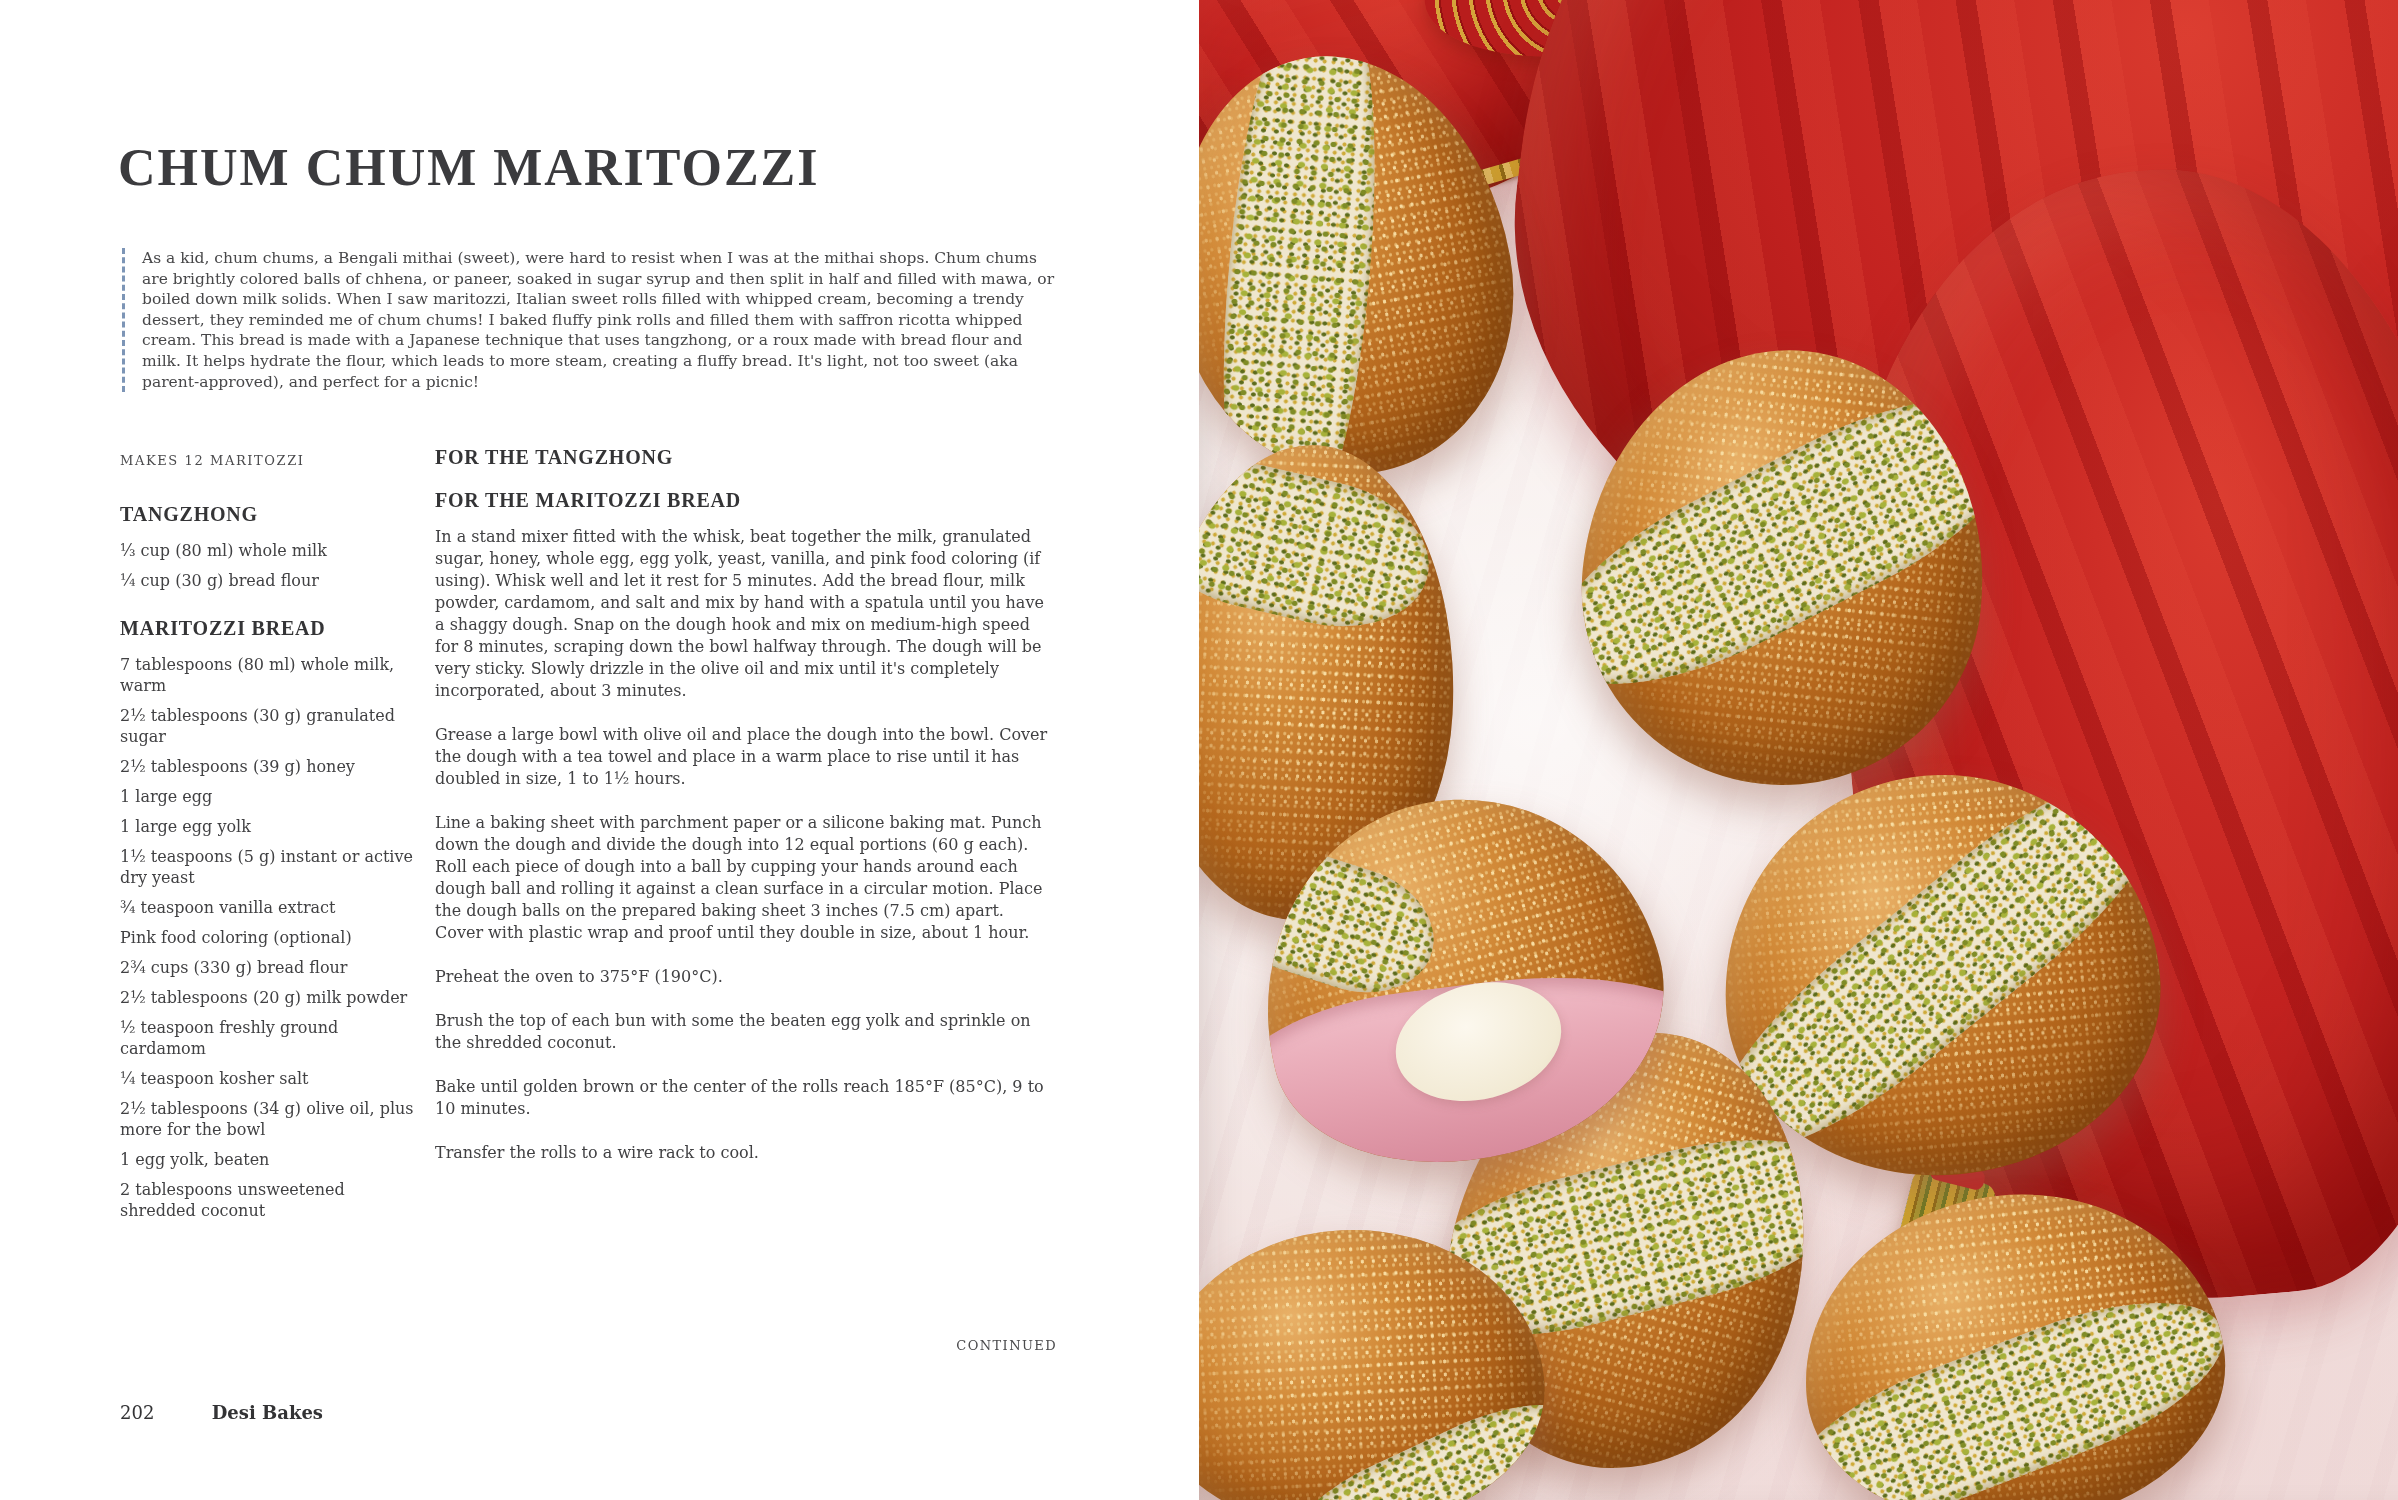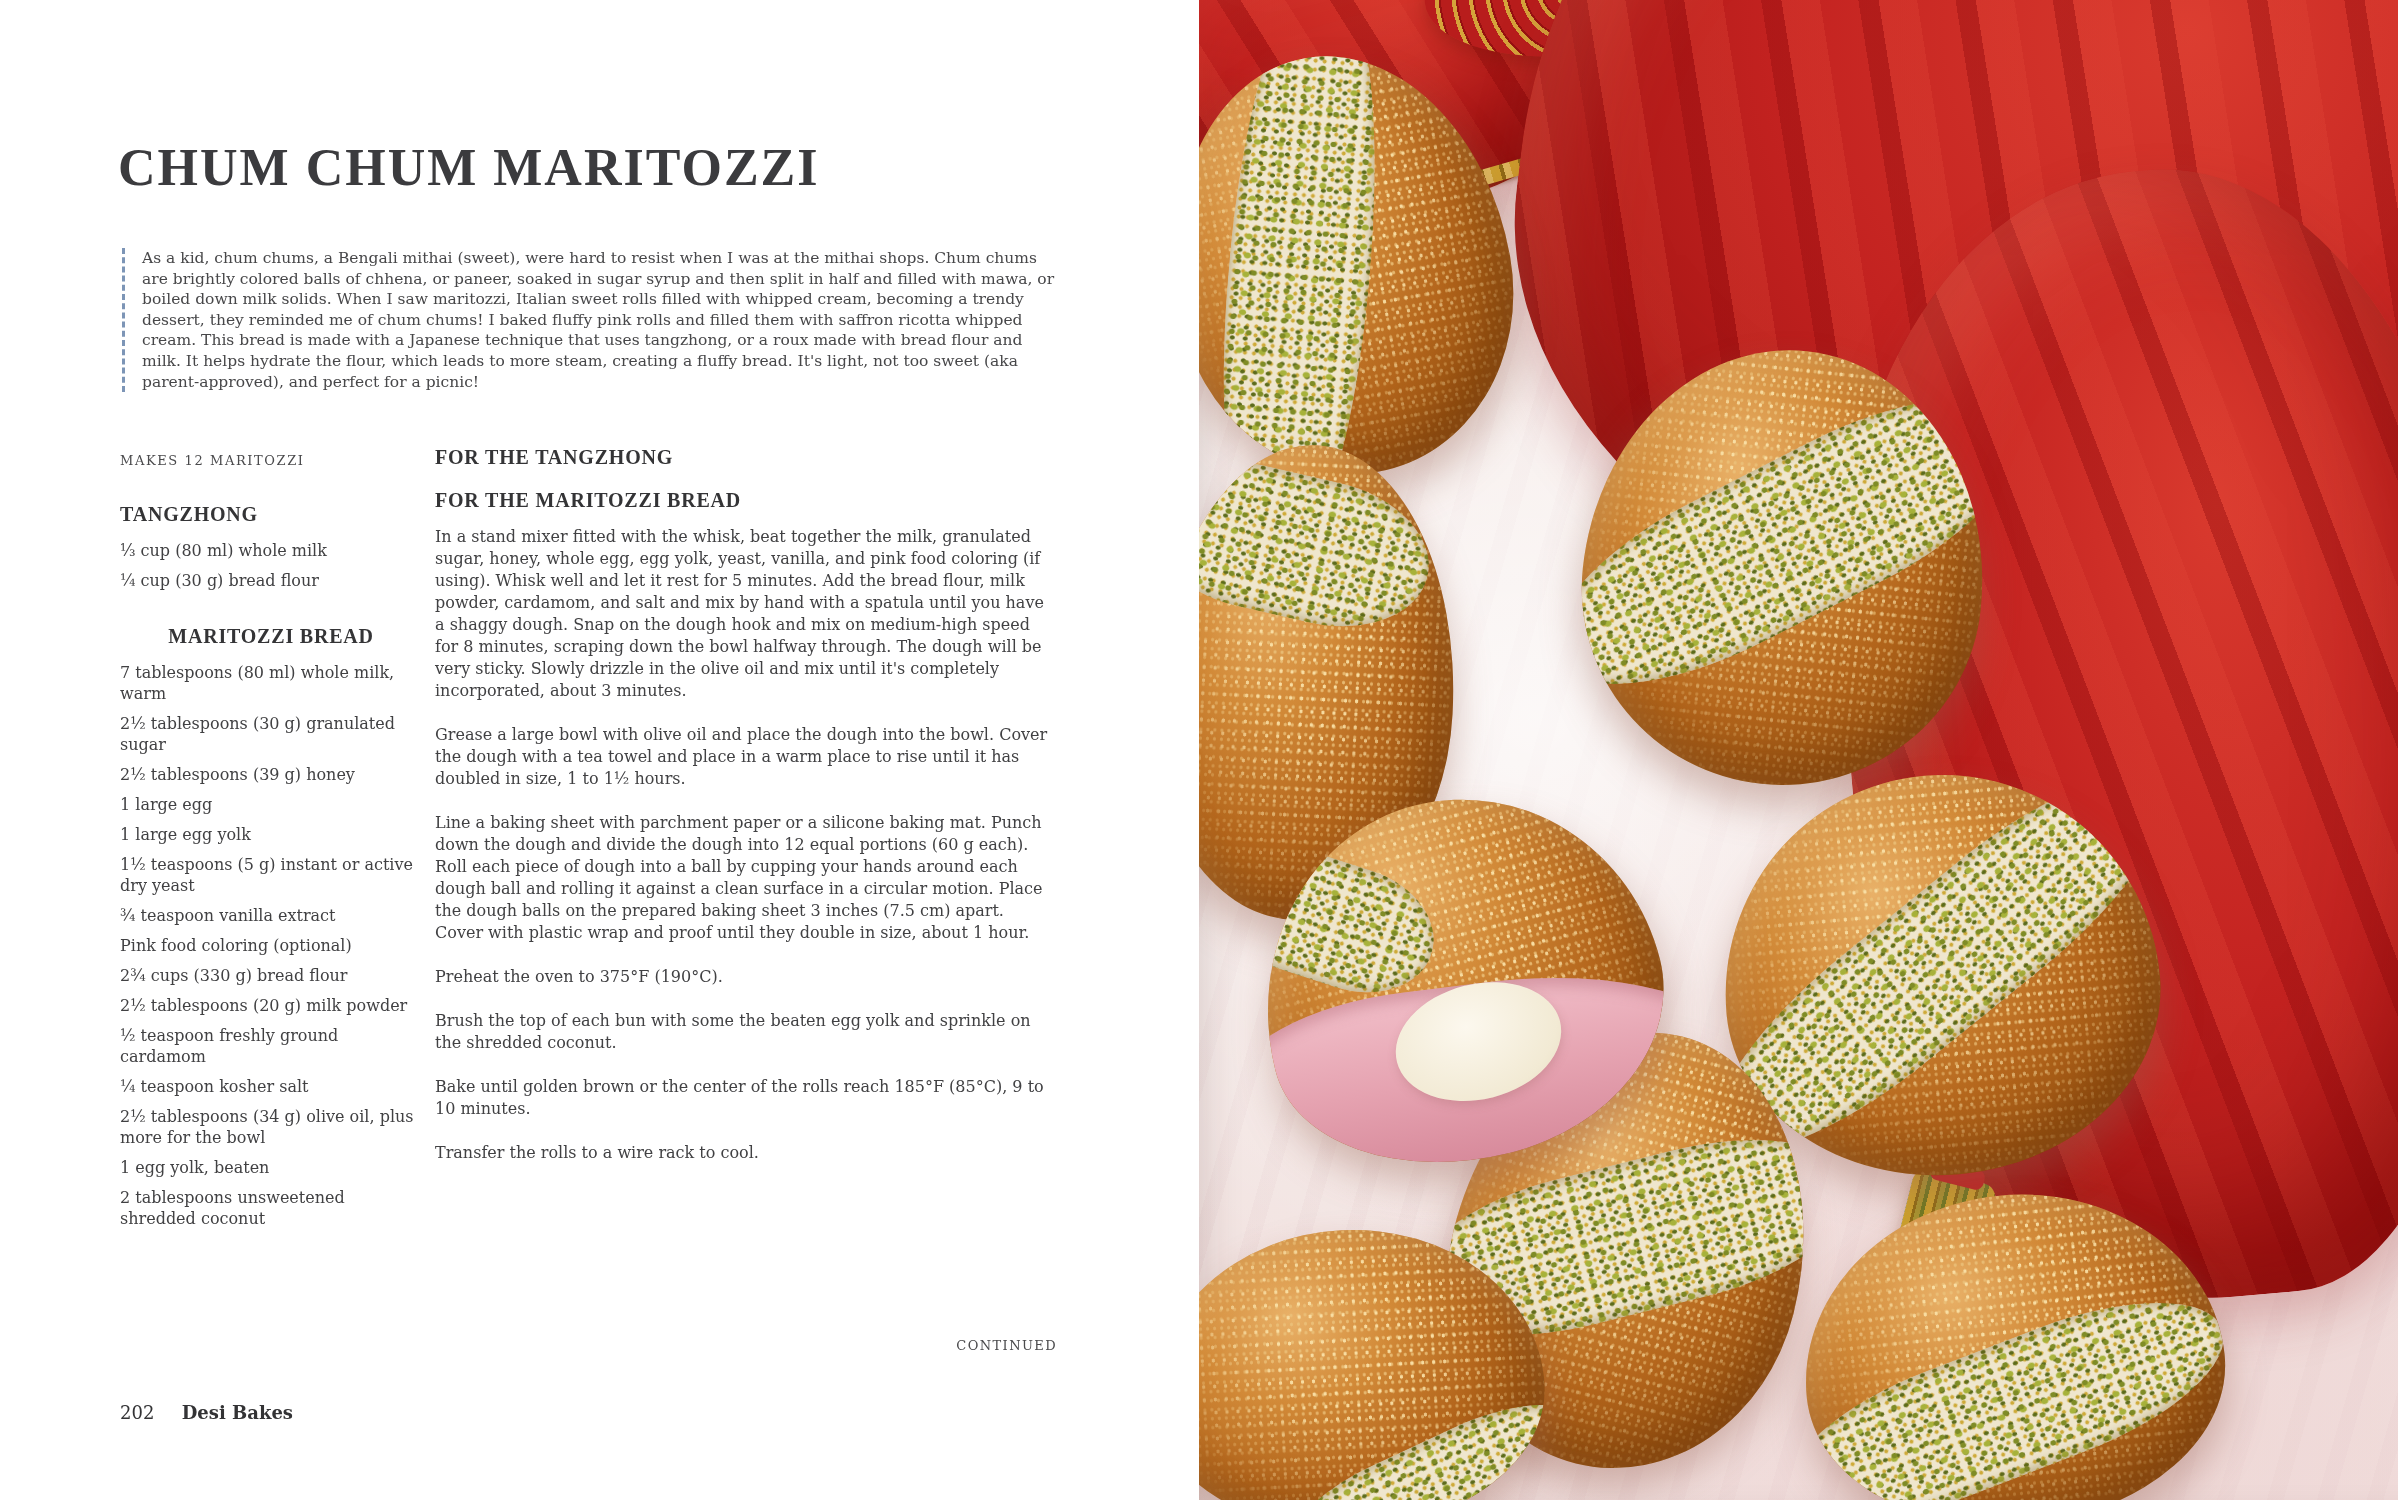--- a/index.html
+++ b/index.html
@@ -11,29 +11,29 @@
       font-family:"Liberation Serif","DejaVu Serif",serif;font-weight:bold;
       font-size:52px;letter-spacing:2px;color:#3b3b3e;white-space:nowrap;}
   .intro-wrap{position:absolute;left:122px;top:248px;width:950px;display:flex;}
   .intro-bar{border-left:3px dashed #7d95b6;margin-right:17px;}
   .intro-text{margin:0;font-size:15.5px;line-height:20.6px;color:#474749;width:916px;text-align:left;}
   .makes-label{position:absolute;left:120px;top:453px;font-size:13px;letter-spacing:1.6px;color:#4a4a4c;}
   .col-ingredients{position:absolute;left:120px;top:503px;width:302px;}
   .col-instructions{position:absolute;left:435px;top:446px;width:622px;}
   .ing-heading,.ins-heading{font-family:"Liberation Serif","DejaVu Serif",serif;font-weight:bold;
       font-size:20px;letter-spacing:0.8px;color:#343436;margin:0 0 14px 0;}
-  .ing-heading.second{margin-top:34px;text-align:center;}
+  .ing-heading.second{margin-top:26px;}
   .ins-heading.second{margin-top:20px;}
   .ing{margin:0 0 9px 0;font-size:16px;line-height:21px;color:#414143;}
   .ins-p{margin:0 0 22px 0;font-size:16px;line-height:22px;color:#414143;}
   .continued-label{position:absolute;left:435px;top:1338px;width:622px;text-align:right;
       font-size:13px;letter-spacing:1.4px;color:#4a4a4c;}
   .page-footer{position:absolute;left:120px;top:1402px;font-size:18px;color:#333335;}
   .folio-number{display:inline-block;min-width:46px;}
-  .book-title{display:inline-block;margin-left:10px;font-weight:bold;}
+  .book-title{display:inline-block;margin-left:40px;font-weight:bold;}
   
   .photo{position:absolute;left:1199px;top:0;width:1199px;height:1500px;overflow:hidden;
      background:
        radial-gradient(ellipse at 28% 48%, rgba(255,255,255,.75), rgba(255,255,255,0) 55%),
        radial-gradient(ellipse at 75% 88%, rgba(238,210,208,.55), rgba(255,255,255,0) 60%),
        repeating-linear-gradient(106deg, rgba(210,175,180,.10) 0 16px, rgba(255,255,255,0) 16px 48px),
        linear-gradient(160deg,#f7efec 0%,#f3e6e3 45%,#f0dedd 100%);
      box-shadow:inset 28px 0 45px -28px rgba(60,30,30,.18);}
   .fabric,.ornament,.tassel,.bun,.cut-bun{position:absolute;}
   .fabric{background:

